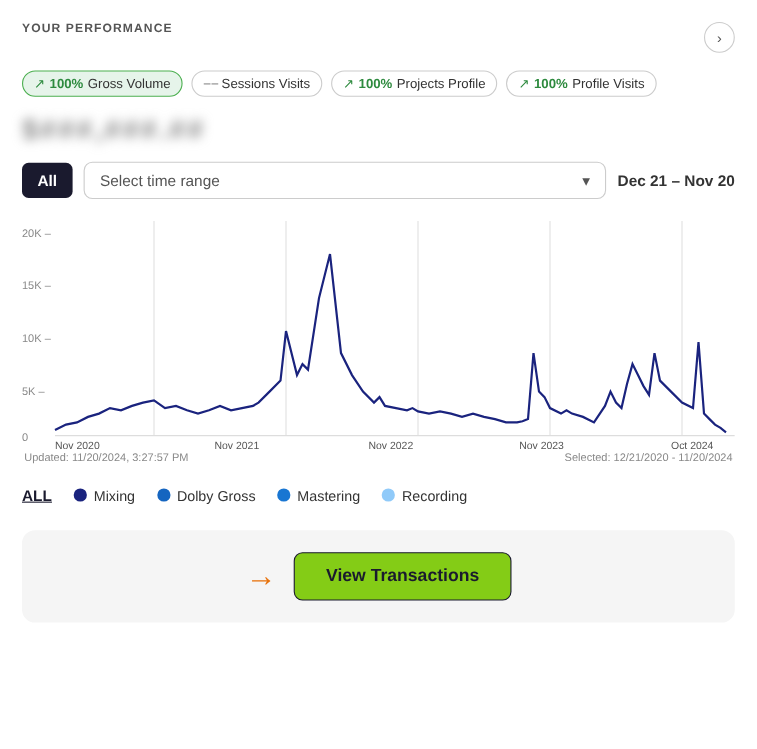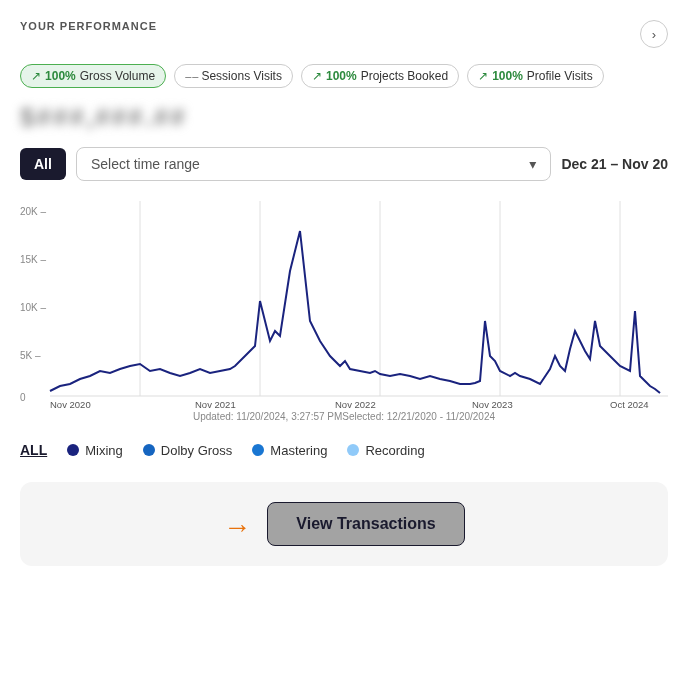--- a/index.html
+++ b/index.html
@@ -144,21 +144,21 @@
       margin-bottom: 0;
     }
 
     .chart-svg {
       width: 100%;
       height: 100%;
     }
 
     .chart-meta-row {
       display: flex;
-      justify-content: center;
+      justify-content: space-between;
       font-size: 10px;
       color: #888;
       margin-bottom: 14px;
       padding: 0 2px;
     }
 
     
     .legend-row {
       display: flex;
       align-items: center;
@@ -203,21 +203,21 @@
     }
 
     .arrow-icon {
       color: #e8720c;
       font-size: 28px;
       display: flex;
       align-items: center;
     }
 
     .view-transactions-btn {
-      background: #a3a3a3;
+      background: #84cc16;
       border: 1.5px solid #1a1a2e;
       border-radius: 8px;
       padding: 12px 28px;
       font-size: 16px;
       font-weight: 600;
       cursor: pointer;
       color: #1a1a2e;
     }
   </style>
 </head>
@@ -237,21 +237,21 @@
   </div>
 
   <div class="metric-pill">
     <span class="trend-neutral">– –</span>
     <span>Sessions Visits</span>
   </div>
 
   <div class="metric-pill">
     <span class="trend-icon">↗</span>
     <span class="metric-pct">100%</span>
-    <span>Projects Booked</span>
+    <span>Projects Profile</span>
   </div>
 
   <div class="metric-pill">
     <span class="trend-icon">↗</span>
     <span class="metric-pct">100%</span>
     <span>Profile Visits</span>
   </div>
 </div>
 
 <div class="gross-volume-value">$###,###.##</div>

